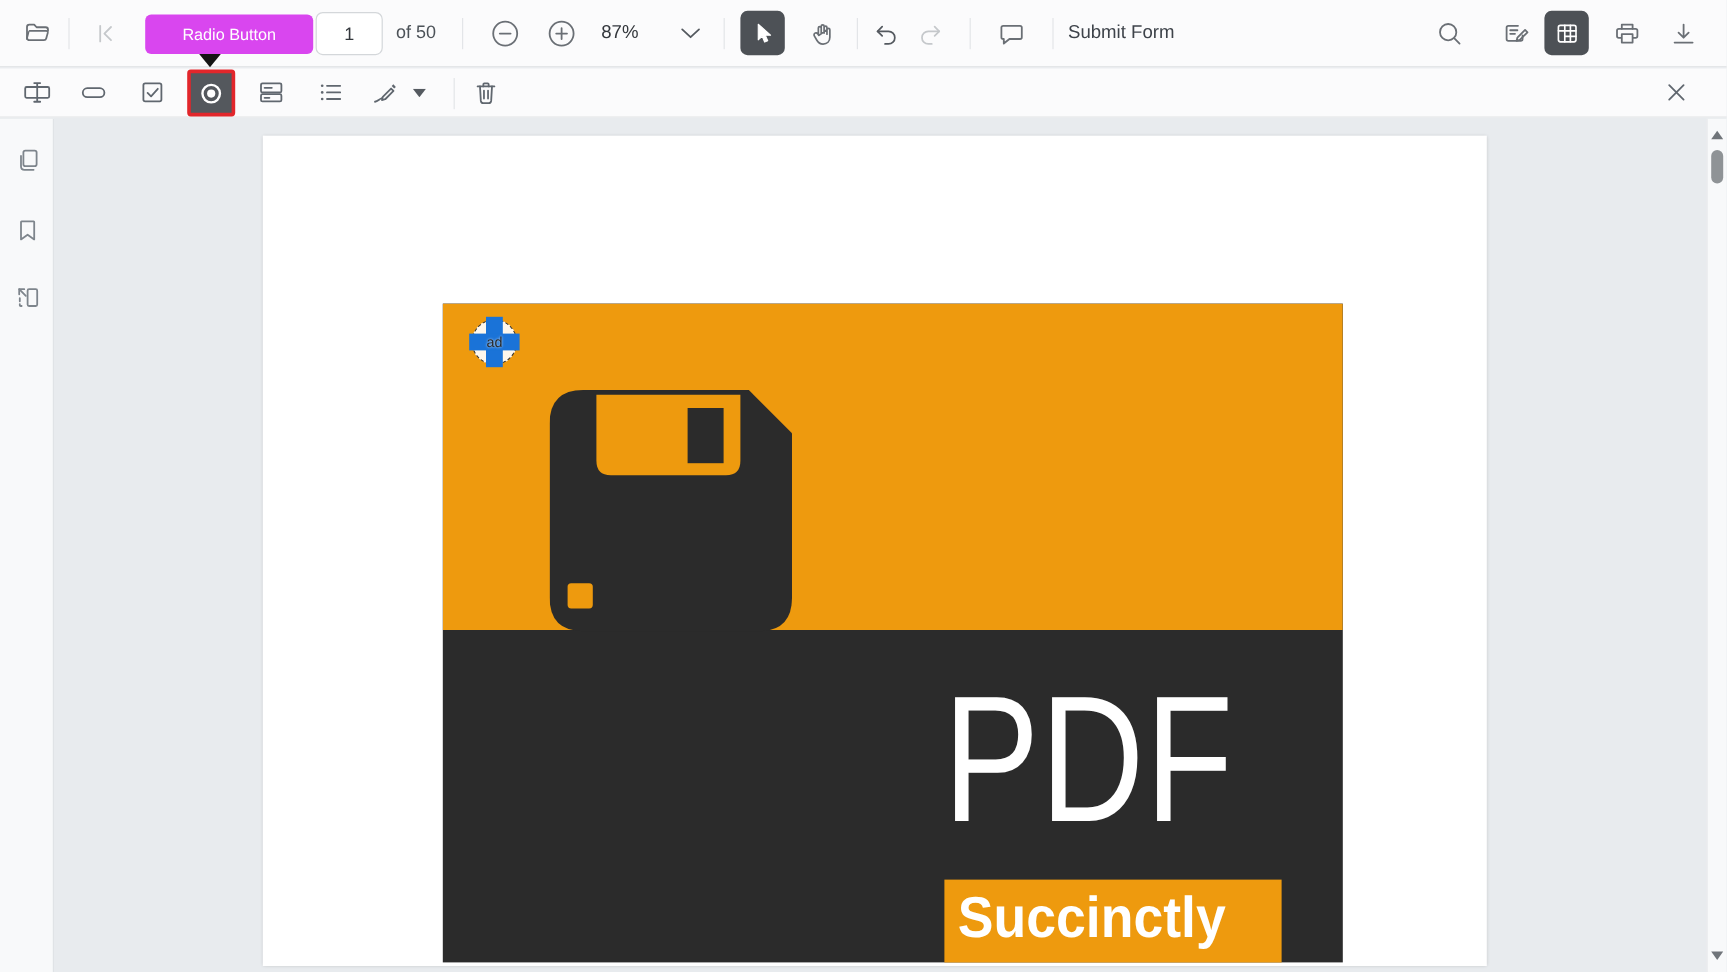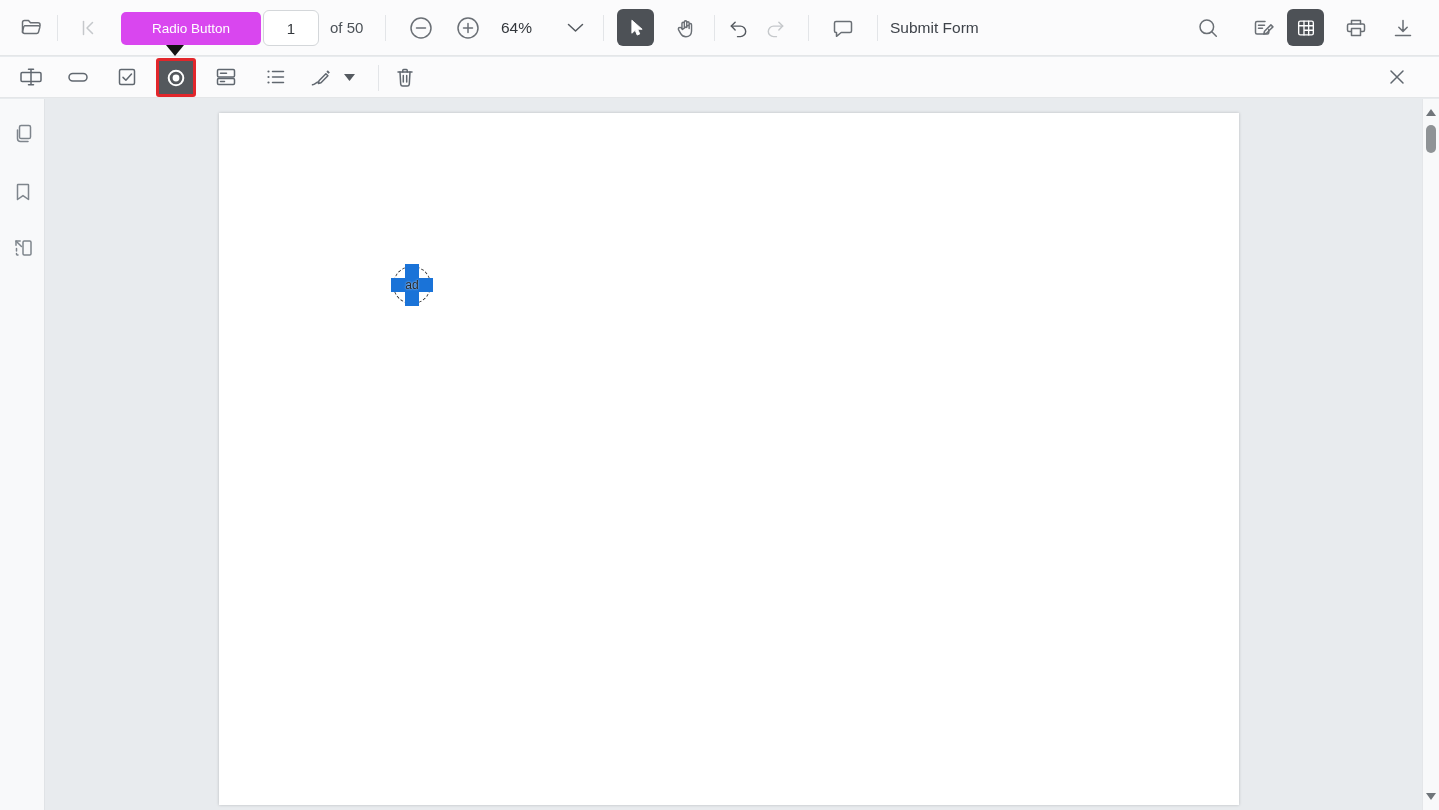--- a/index.html
+++ b/index.html
@@ -105,21 +105,21 @@
       <circle cx="13" cy="13" r="10"></circle>
         <path d="M8.5 13h9"></path>
     </svg>
   </div>
   <div class="ibtn" style="left:451px">
     <svg class="ic" width="26" height="26" viewBox="0 0 26 26">
       <circle cx="13" cy="13" r="10"></circle>
         <path d="M8.5 13h9M13 8.5v9"></path>
     </svg>
   </div>
-  <div class="zoom-label">64%</div>
+  <div class="zoom-label">87%</div>
   <div class="ibtn" style="left:558px">
     <svg class="ic dk" width="17" height="10" viewBox="0 0 17 10">
       <path d="M1.5 1.5 8.5 8l7-6.5"></path>
     </svg>
   </div>
   <div class="vdiv" style="left:603px"></div>
 
   <div class="ibtn dark-btn" style="left:617px;width:37px;height:37px;top:9px">
     <svg width="22" height="22" viewBox="0 0 24 24">
       <path d="M7.5 3.5v14.2l3.6-3.2 2.2 5.2 2.8-1.2-2.2-5.1h4.8z" fill="#fff" stroke="#fff" stroke-width="1" stroke-linejoin="round"></path>
@@ -275,20 +275,33 @@
       <rect x="12" y="5" width="8" height="14" rx="1.2"></rect>
       <path d="M10.5 10.5 5 5"></path>
       <path d="M5 9.2V5h4.2"></path>
       <path d="M5.5 12.5v5.8c0 .4.3.7.7.7h1.6" stroke-dasharray="2.6 2.4"></path>
     </svg>
   </div>
 </div>
 
 <div class="viewer">
   <div class="pdf-page">
+    <div class="cover">
+      <div class="cover-orange"></div>
+      <svg class="floppy" width="202" height="201" viewBox="0 0 202 201">
+        <path d="M28 0 H166 L202 36 V173 Q202 201 174 201 H28 Q0 201 0 173 V28 Q0 0 28 0 Z" fill="#2B2B2B"></path>
+        <path d="M39 4 H159 V59 Q159 71 147 71 H51 Q39 71 39 59 Z" fill="#EE9A0E"></path>
+        <rect x="115" y="15" width="30" height="46" fill="#2B2B2B"></rect>
+        <rect x="15" y="161" width="21" height="21" rx="3" fill="#EE9A0E"></rect>
+      </svg>
+      <div class="pdf-title">PDF</div>
+      <div class="banner">
+        <span>Succinctly</span>
+      </div>
+    </div>
 
     <div class="field-wrap">
       <div class="field-circle"></div>
       <div class="arm arm-v"></div>
       <div class="arm arm-h"></div>
       <div class="field-label">ad</div>
     </div>
   </div>
 </div>
 

